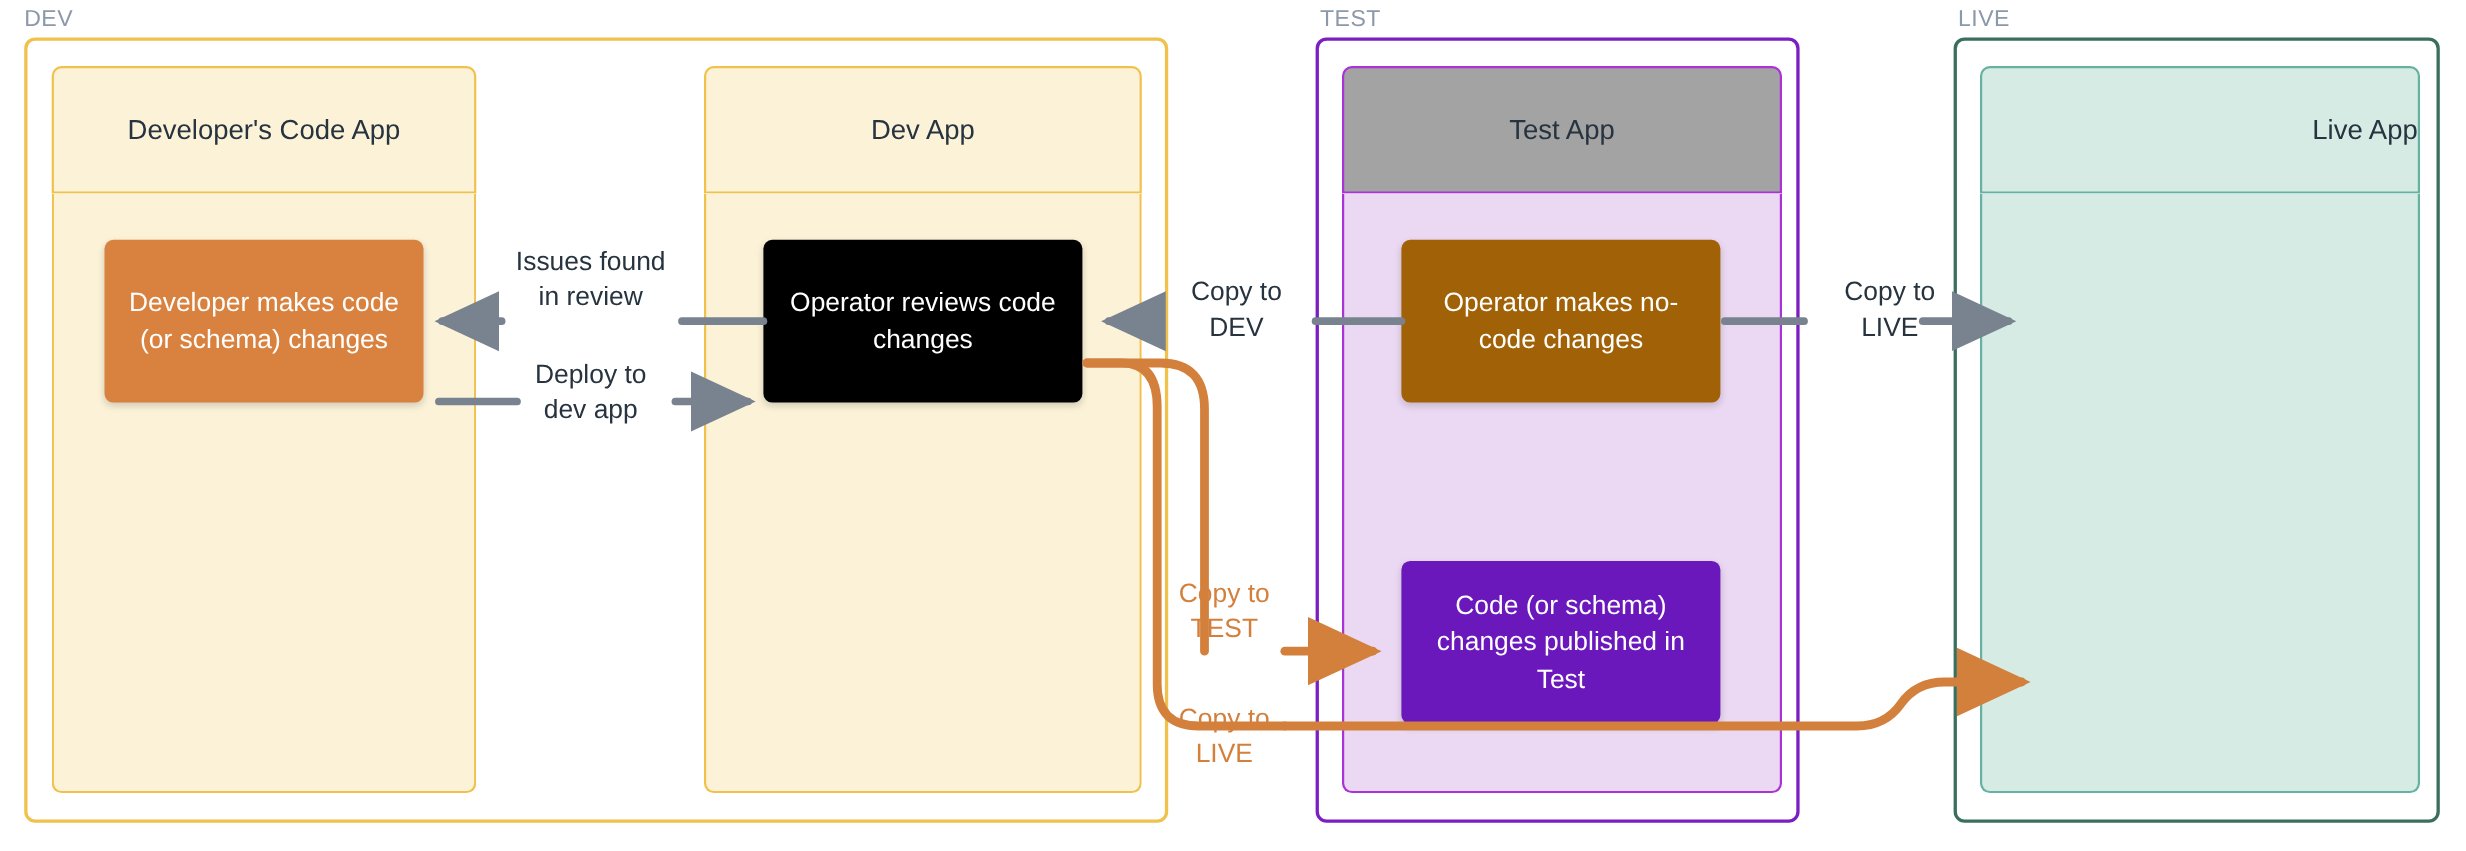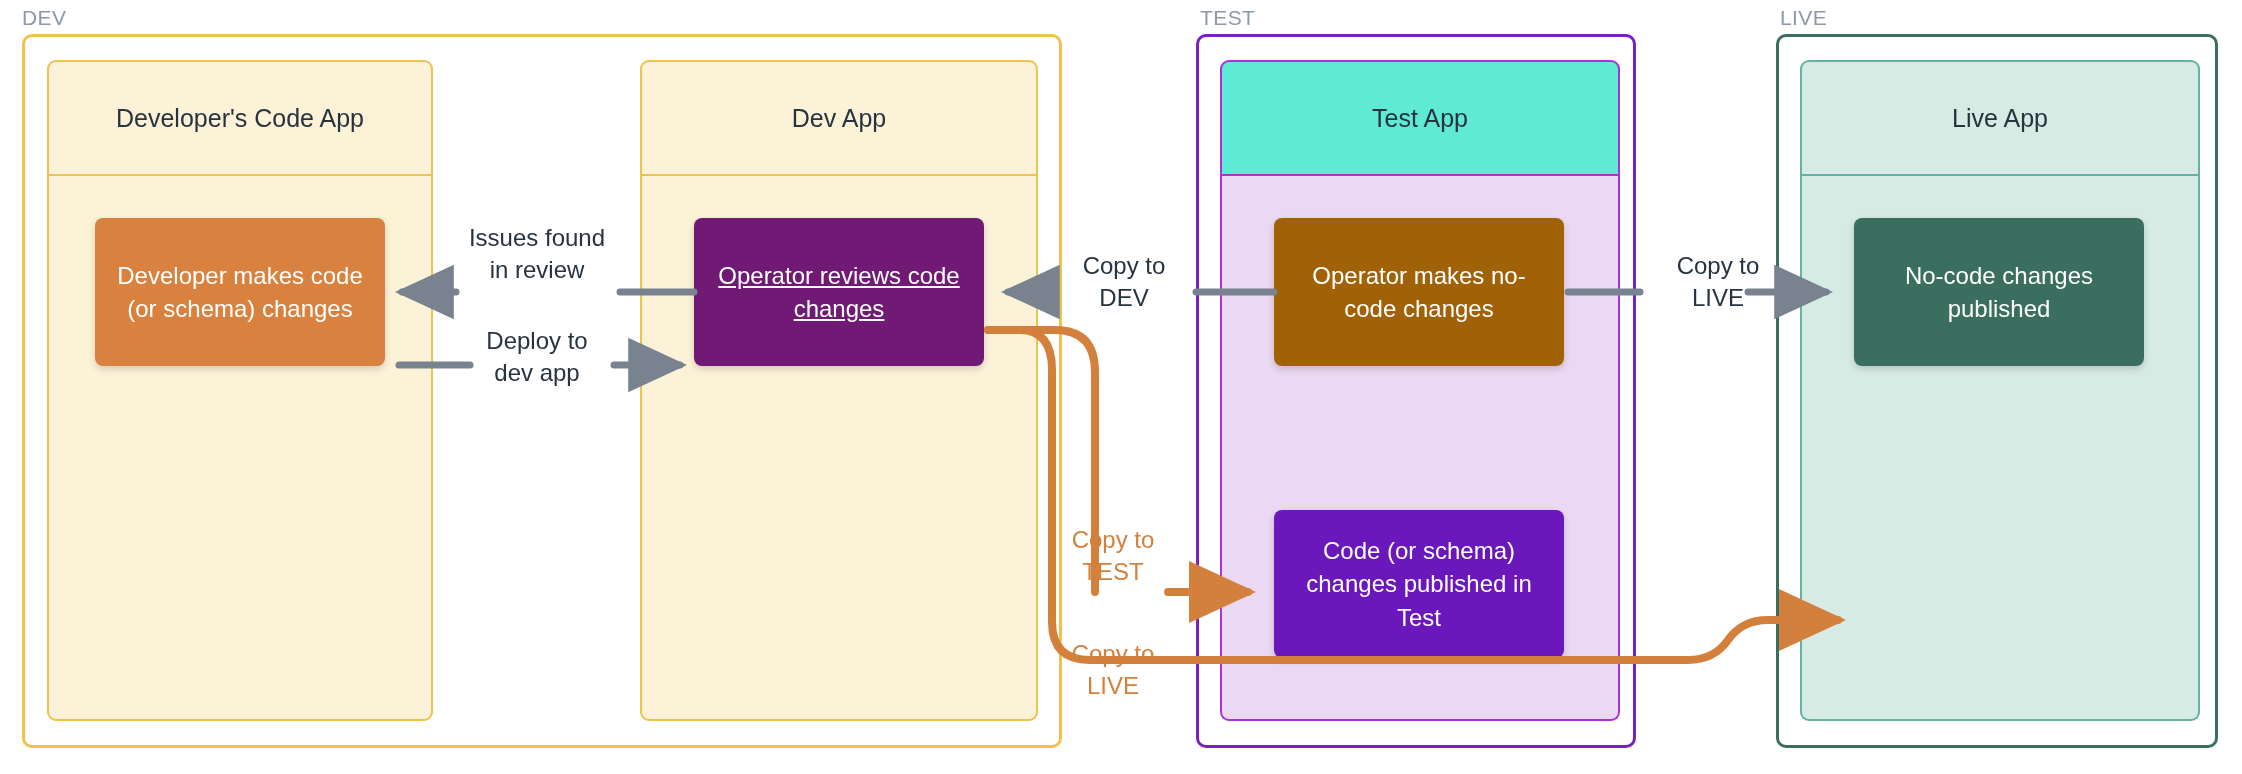--- a/index.html
+++ b/index.html
@@ -98,48 +98,45 @@
   </div>
   <div class="app-body" style="left:47px;top:176px;width:386px;height:545px;border-width:2px;border-color:#f0c14b;background:#fbf2d8;"></div>
   <div class="node" style="left:95px;top:218px;width:290px;height:148px;background:#d9823f;">
     <span>Developer makes code (or schema) changes</span>
   </div>
 
   <div class="app-header" style="left:640px;top:60px;width:398px;height:116px;border-width:2px;border-color:#f0c14b;background:#fbf2d8;">
     <div class="app-title">Dev App</div>
   </div>
   <div class="app-body" style="left:640px;top:176px;width:398px;height:545px;border-width:2px;border-color:#f0c14b;background:#fbf2d8;"></div>
-  <div class="node" style="left:694px;top:218px;width:290px;height:148px;background:#701a75;text-decoration:underline;">
+  <div class="node" style="left:694px;top:218px;width:290px;height:148px;background:#000000;">
     <span>Operator reviews code changes</span>
   </div>
 
   <div class="env-label" style="left:1200px;top:6px;">TEST</div>
   <div class="env" style="left:1196px;top:34px;width:440px;height:714px;border-width:3px;border-color:#7b1fc2;"></div>
 
-  <div class="app-header" style="left:1220px;top:60px;width:400px;height:116px;border-width:2px;border-color:#ab32d6;background:#5eead4;">
+  <div class="app-header" style="left:1220px;top:60px;width:400px;height:116px;border-width:2px;border-color:#ab32d6;background:#a3a3a3;">
     <div class="app-title">Test App</div>
   </div>
   <div class="app-body" style="left:1220px;top:176px;width:400px;height:545px;border-width:2px;border-color:#ab32d6;background:#ebd8f2;"></div>
   <div class="node" style="left:1274px;top:218px;width:290px;height:148px;background:#a16207;">
     <span>Operator makes no-code changes</span>
   </div>
   <div class="node" style="left:1274px;top:510px;width:290px;height:148px;background:#6a17bc;">
     <span>Code (or schema) changes published in Test</span>
   </div>
 
   <div class="env-label" style="left:1780px;top:6px;">LIVE</div>
   <div class="env" style="left:1776px;top:34px;width:442px;height:714px;border-width:3px;border-color:#3a6f5f;"></div>
 
-  <div class="app-header" style="left:1800px;top:60px;width:400px;height:116px;border-width:2px;border-color:#63b2a2;background:#d7ebe5;">
+  <div class="app-header" style="left:1800px;top:60px;width:400px;height:116px;border-width:2px;border-color:#63b2a2;background:#d7ebe5;justify-content:flex-end;">
     <div class="app-title">Live App</div>
   </div>
   <div class="app-body" style="left:1800px;top:176px;width:400px;height:545px;border-width:2px;border-color:#63b2a2;background:#d7ebe5;"></div>
-  <div class="node" style="left:1854px;top:218px;width:290px;height:148px;background:#3a6f5f;">
-    <span>No-code changes published</span>
-  </div>
 
   <svg id="wires" viewBox="0 0 2242 774">
     <defs>
       <marker id="ag" markerWidth="9" markerHeight="9" refX="7.4" refY="4.5" orient="auto" markerUnits="strokeWidth">
         <path d="M0,0.6 L8.4,4.5 L0,8.4 z" fill="#78838f"></path>
       </marker>
       <marker id="ao" markerWidth="9" markerHeight="9" refX="7.4" refY="4.5" orient="auto" markerUnits="strokeWidth">
         <path d="M0,0.6 L8.4,4.5 L0,8.4 z" fill="#d4803d"></path>
       </marker>
     </defs>

